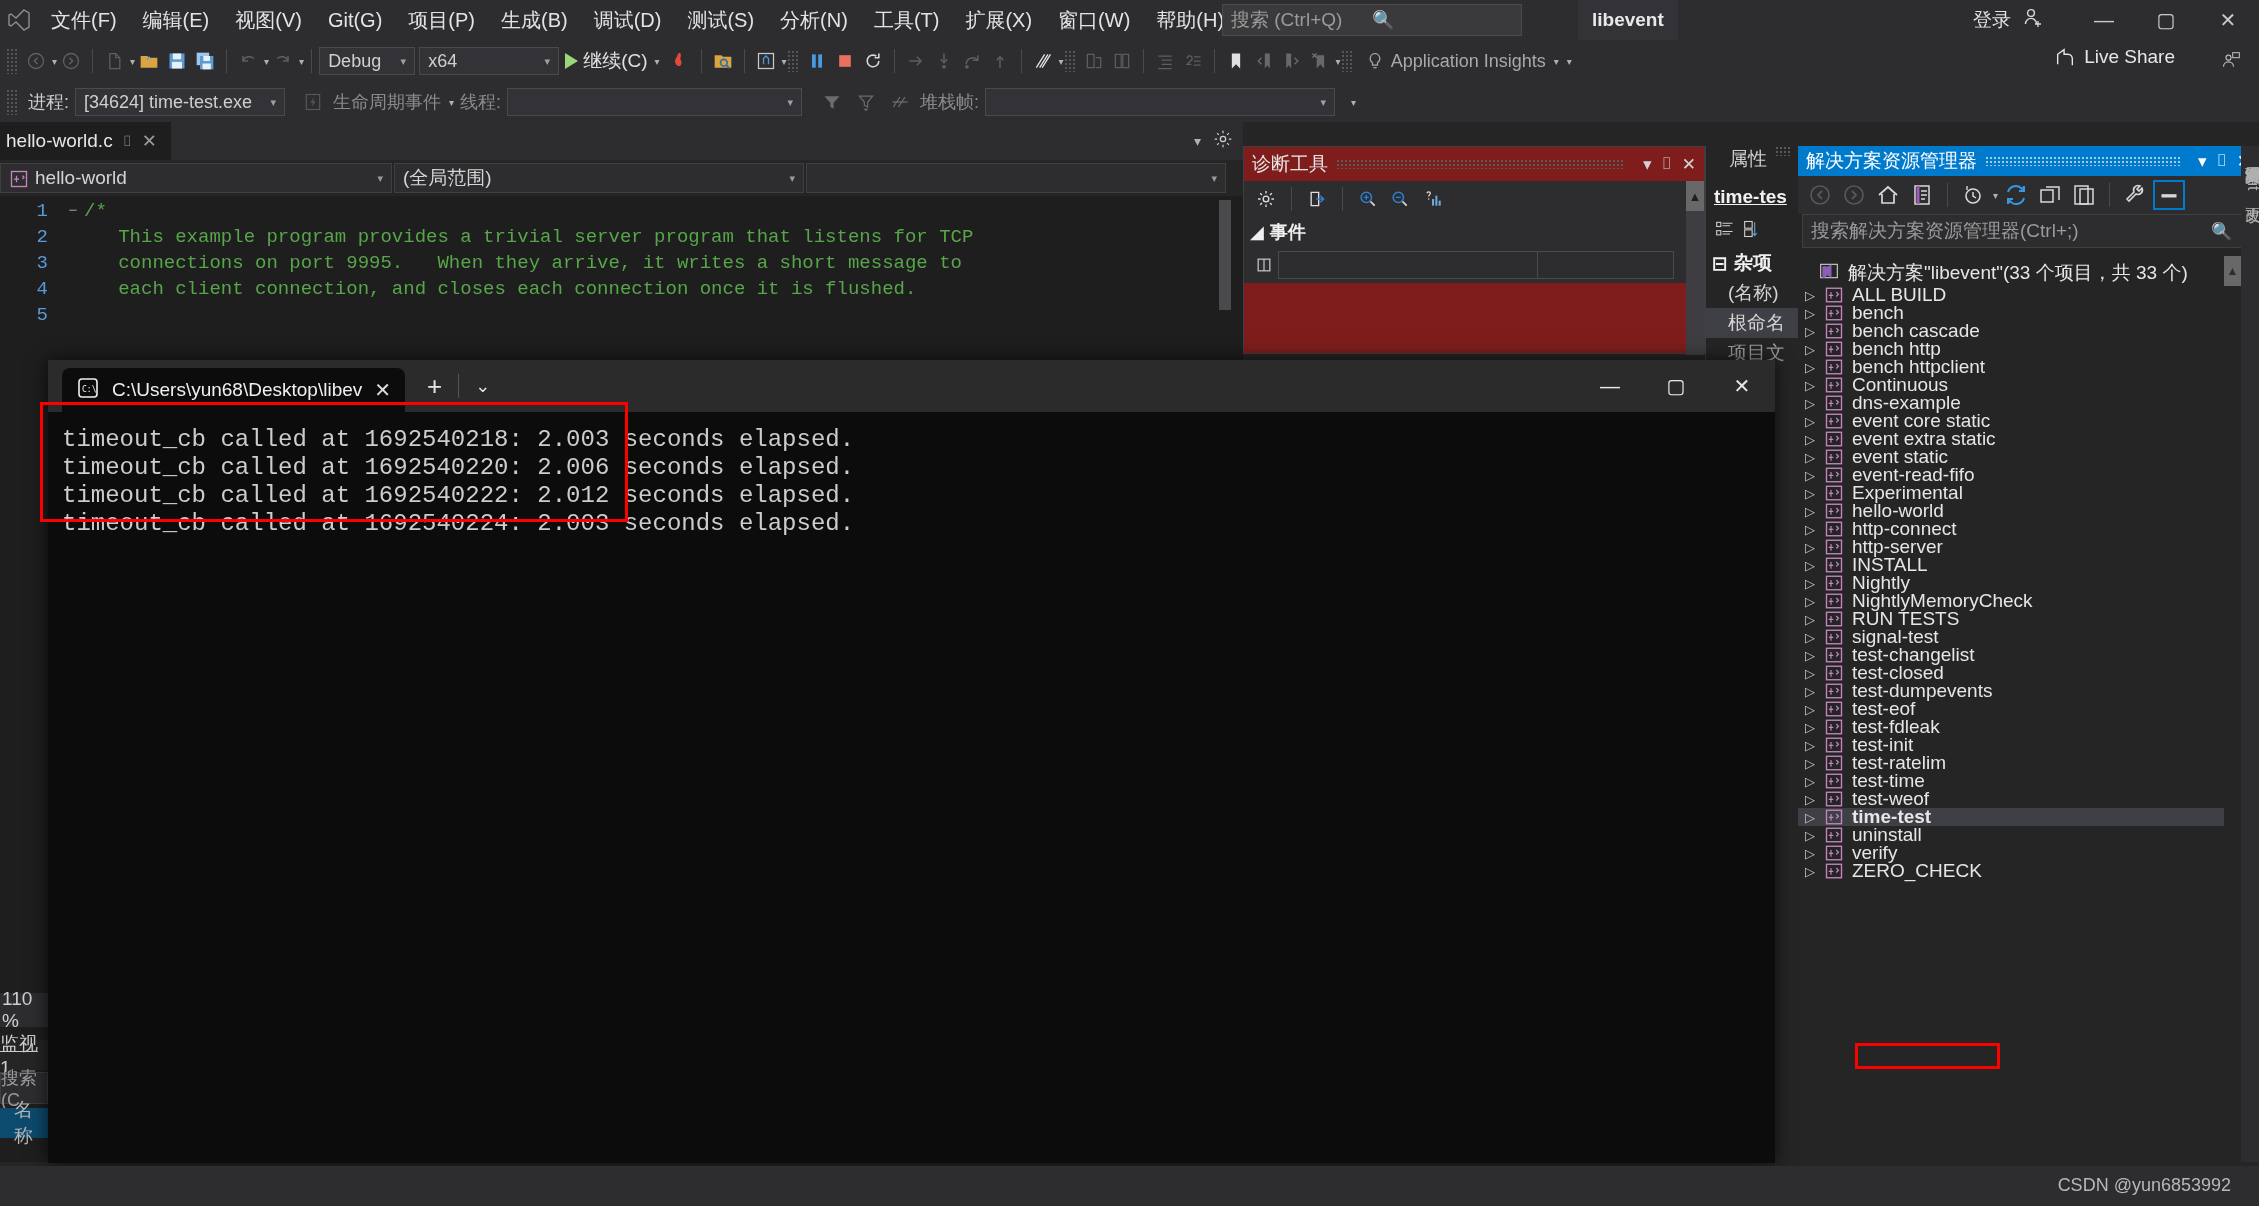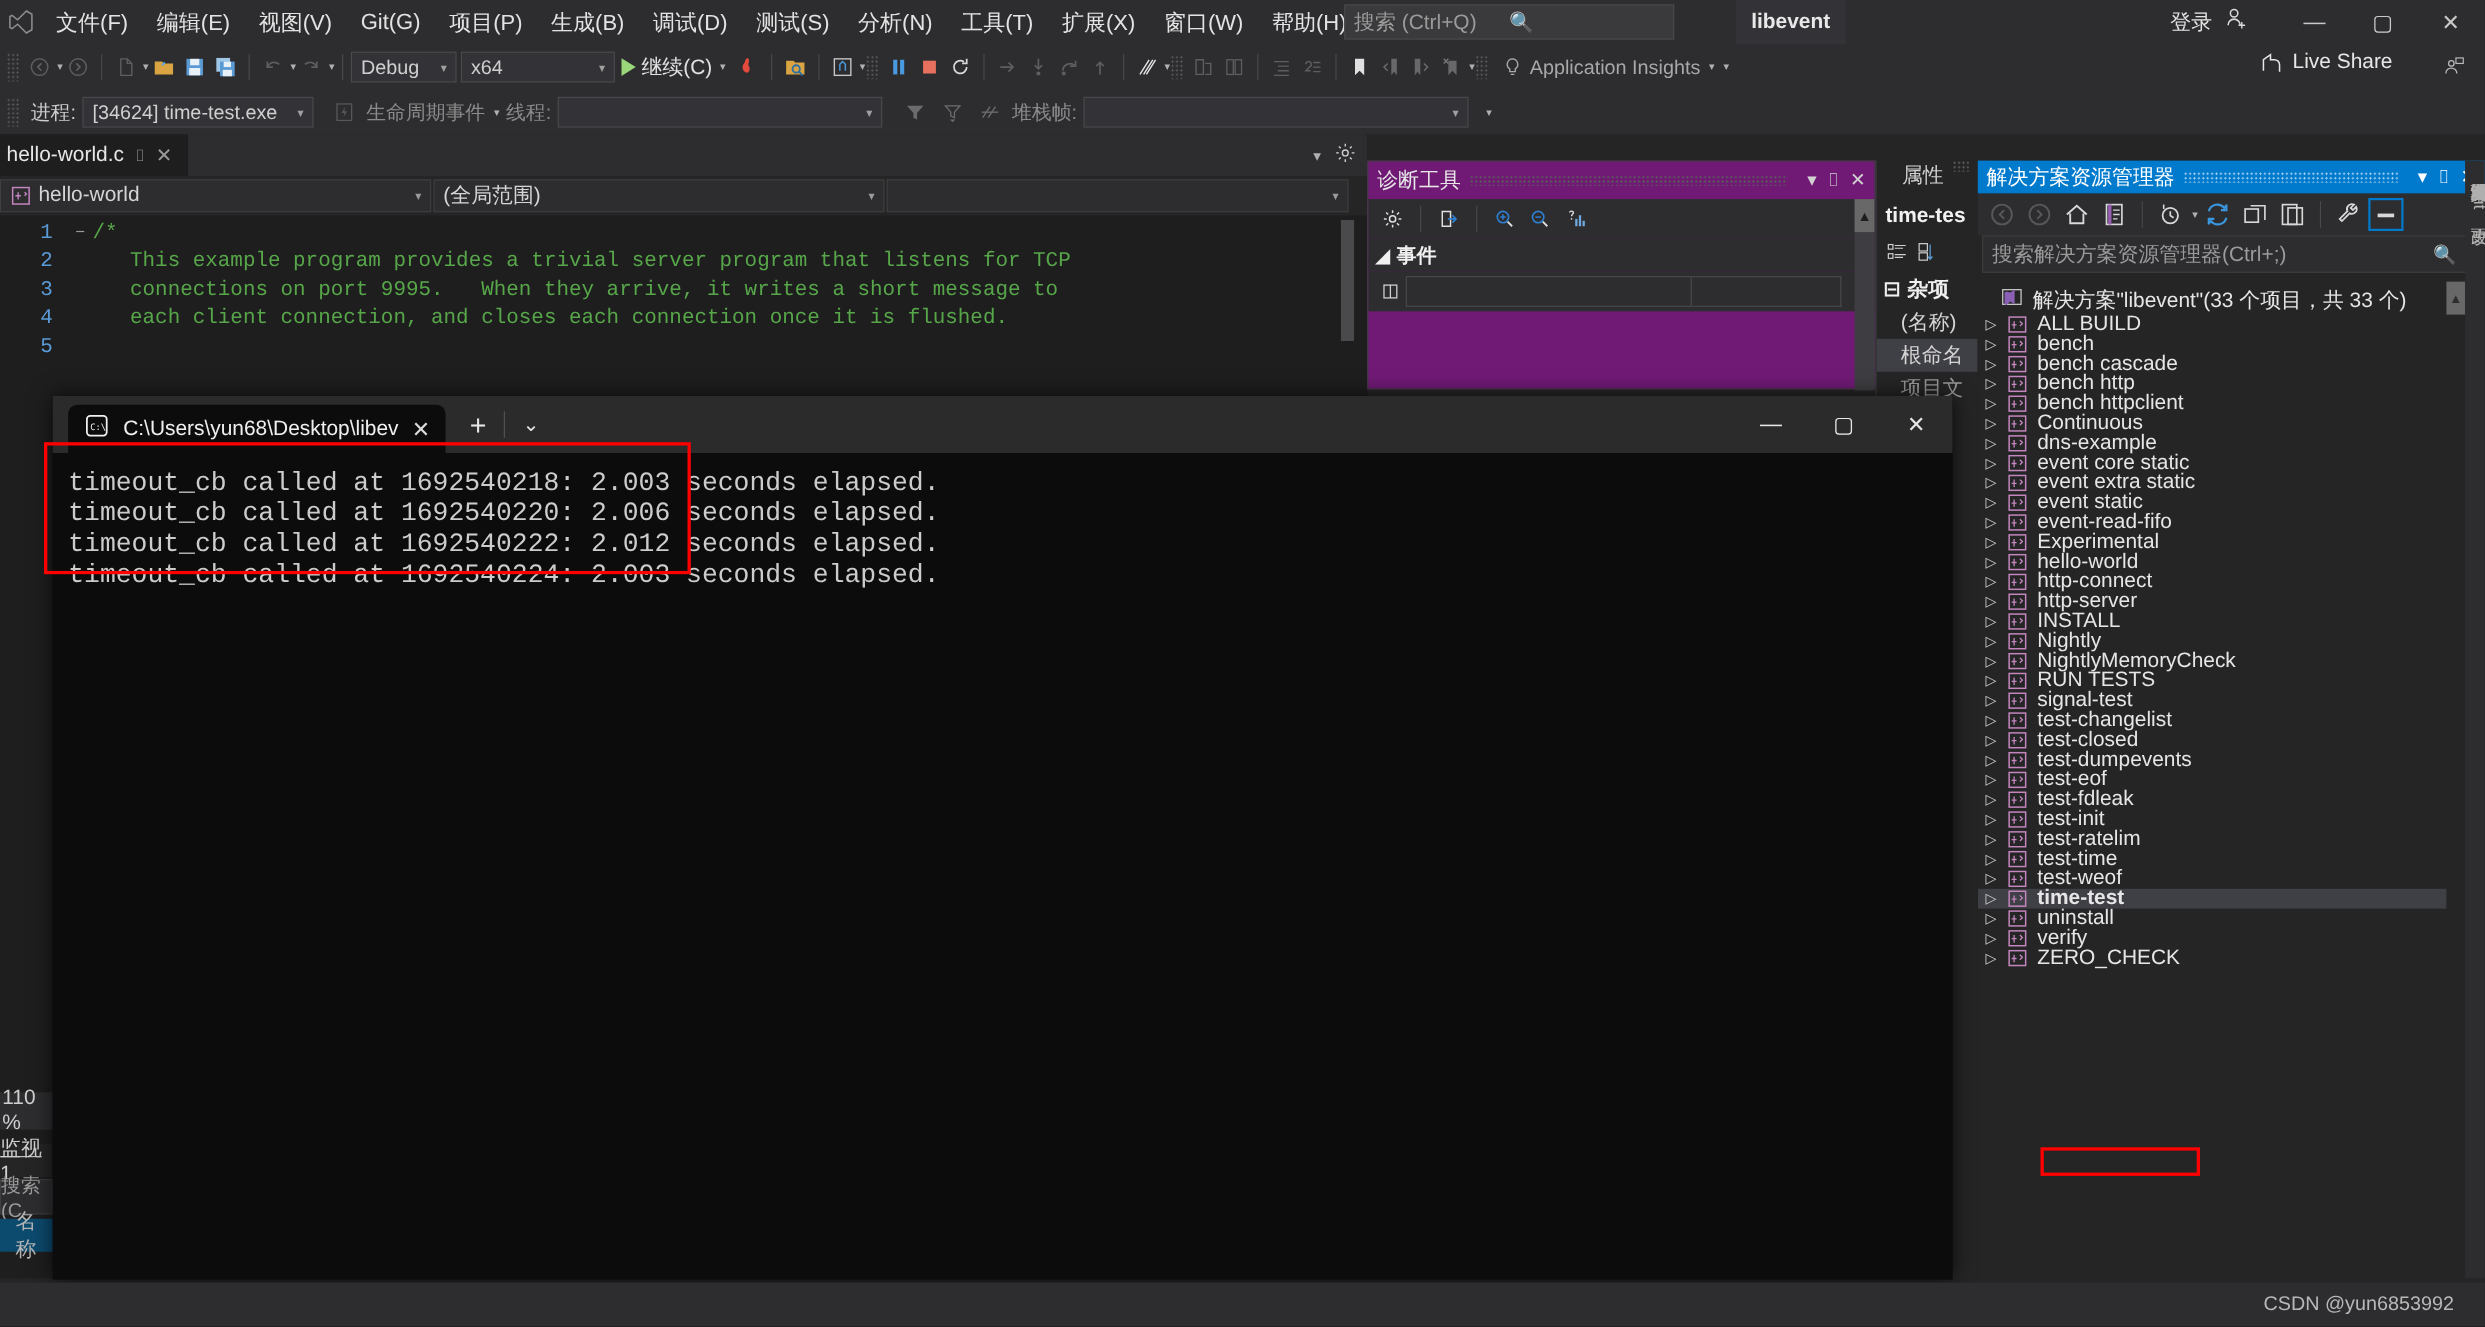--- a/index.html
+++ b/index.html
@@ -93,21 +93,21 @@
   .code { position:absolute; top:76px; left:0; width:1243px; height:964px; background:#1e1e1e;
           font-family:"Liberation Mono","DejaVu Sans Mono",monospace; }
   .cline { height:26px; display:flex; align-items:center; }
   .lnum { width:62px; text-align:right; padding-right:14px; color:#5a9ad6; font-size:19px; }
   .fold { width:22px; color:#9a9a9a; font-size:15px; display:flex; align-items:center; justify-content:center;}
   .ctext { color:#57a64a; font-size:19px; white-space:pre; }
   .vscroll { position:absolute; top:76px; right:10px; width:16px; height:964px; background:#1e1e1e; }
   .vscroll .thumb { position:absolute; top:2px; left:2px; width:12px; height:110px; background:#4a4a4d; }
 
   
-  .diag { position:absolute; top:146px; left:1243px; width:462px; height:208px; background:#701a75;
+  .diag { position:absolute; top:146px; left:1243px; width:462px; height:208px; background:#7f1d1d;
           border:1px solid #3f3f41; }
   .diag-head { height:34px; display:flex; align-items:center; padding:0 8px; color:#e6e6e6; font-size:19px; }
   .dots { flex:1; height:10px; margin:0 8px;
           background-image:radial-gradient(#5a5a5a 1px, transparent 1px); background-size:4px 4px; }
   .diag-head .hi { color:#d2d2d2; font-size:17px; margin-left:10px; }
   .diag-tools { height:36px; display:flex; align-items:center; gap:4px; padding:0 8px; background:#2d2d30; }
   .diag-sess { height:34px; background:#1d1d1d; color:#f0f0f0; font-size:18px; font-weight:bold;
                display:flex; align-items:center; padding-left:14px; }
   .diag-ruler { height:32px; background:#1d1d1d; border-top:1px solid #3f3f41; position:relative; }
   .diag-ruler .mark { position:absolute; top:2px; width:7px; height:28px; background:#e8e8e8; }
@@ -119,21 +119,21 @@
   .diag-row { height:36px; display:flex; align-items:center; padding-left:6px; background:#2d2d30; }
   .diag-row .cellbox { width:260px; height:28px; border:1px solid #4a4a4d; }
   .diag-row .cellbox2 { width:136px; height:28px; border:1px solid #4a4a4d; border-left:none; }
   .diag-scroll { position:absolute; right:0; top:34px; width:18px; height:174px; background:#3e3e42; }
   .diag-scroll .up { height:30px; background:#686868; display:flex; align-items:center; justify-content:center; color:#1e1e1e; font-size:13px;}
 
   
   .props { position:absolute; top:146px; left:1705px; width:93px; height:1016px; background:#252526;
            border-left:1px solid #3f3f41; overflow:hidden; }
   .props-head { height:34px; display:flex; align-items:flex-start; padding-left:23px; color:#cfcfcf; font-size:19px; }
-  .props-title { height:34px; display:flex; align-items:center; padding-left:8px; color:#f2f2f2; font-size:19px; font-weight:bold; }
+  .props-title { height:34px; display:flex; align-items:center; padding-left:8px; color:#f2f2f2; font-size:19px; font-weight:bold;text-decoration:underline; }
   .props-tools { height:34px; display:flex; align-items:center; gap:6px; padding-left:8px; }
   .props-grp { height:30px; display:flex; align-items:center; gap:6px; padding-left:6px; color:#f0f0f0; font-size:19px; font-weight:bold;}
   .props-row { height:30px; display:flex; align-items:center; padding-left:22px; color:#d4d4d4; font-size:19px; white-space:nowrap;}
   .props-row.sel { background:#3f3f46; }
   .props-row.dim { color:#9a9a9a; }
 
   
   .se { position:absolute; top:146px; left:1798px; width:461px; height:1016px; background:#252526; }
   .se-head { height:30px; background:#007acc; display:flex; align-items:center; padding:0 8px;
              color:#ffffff; font-size:19px; }

